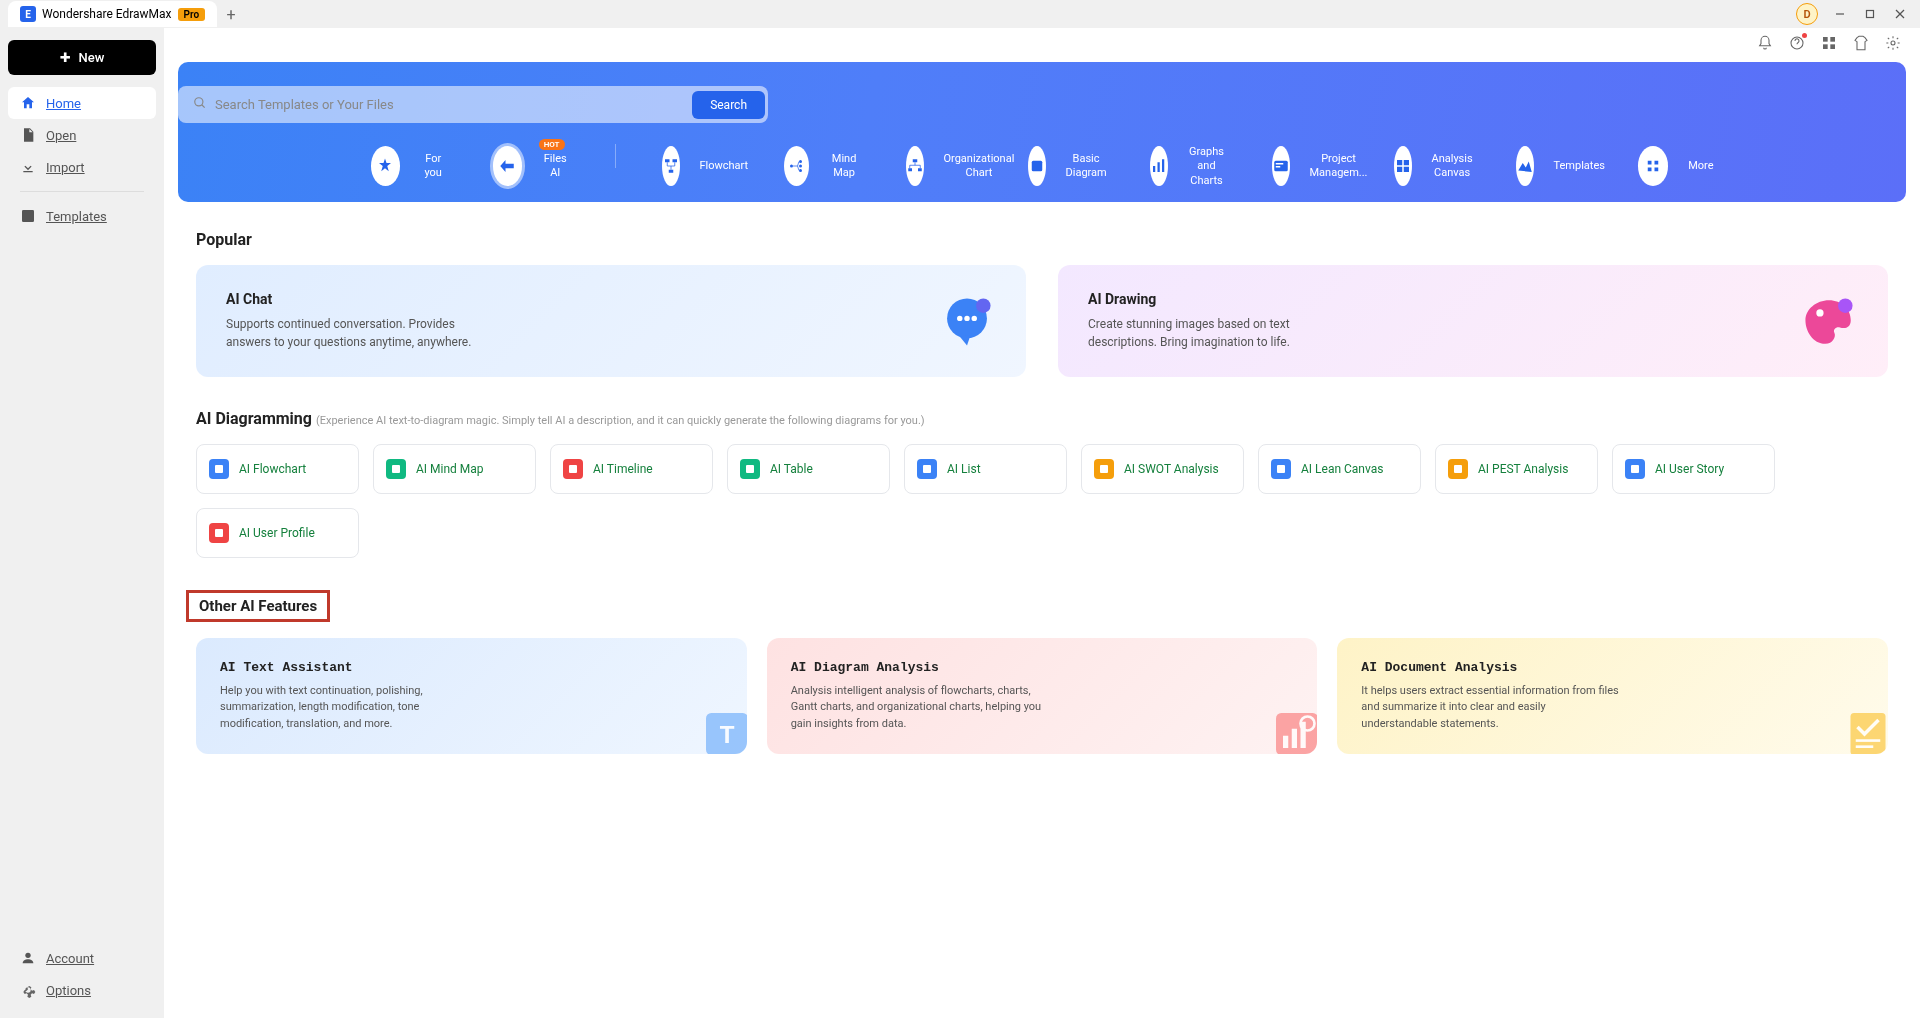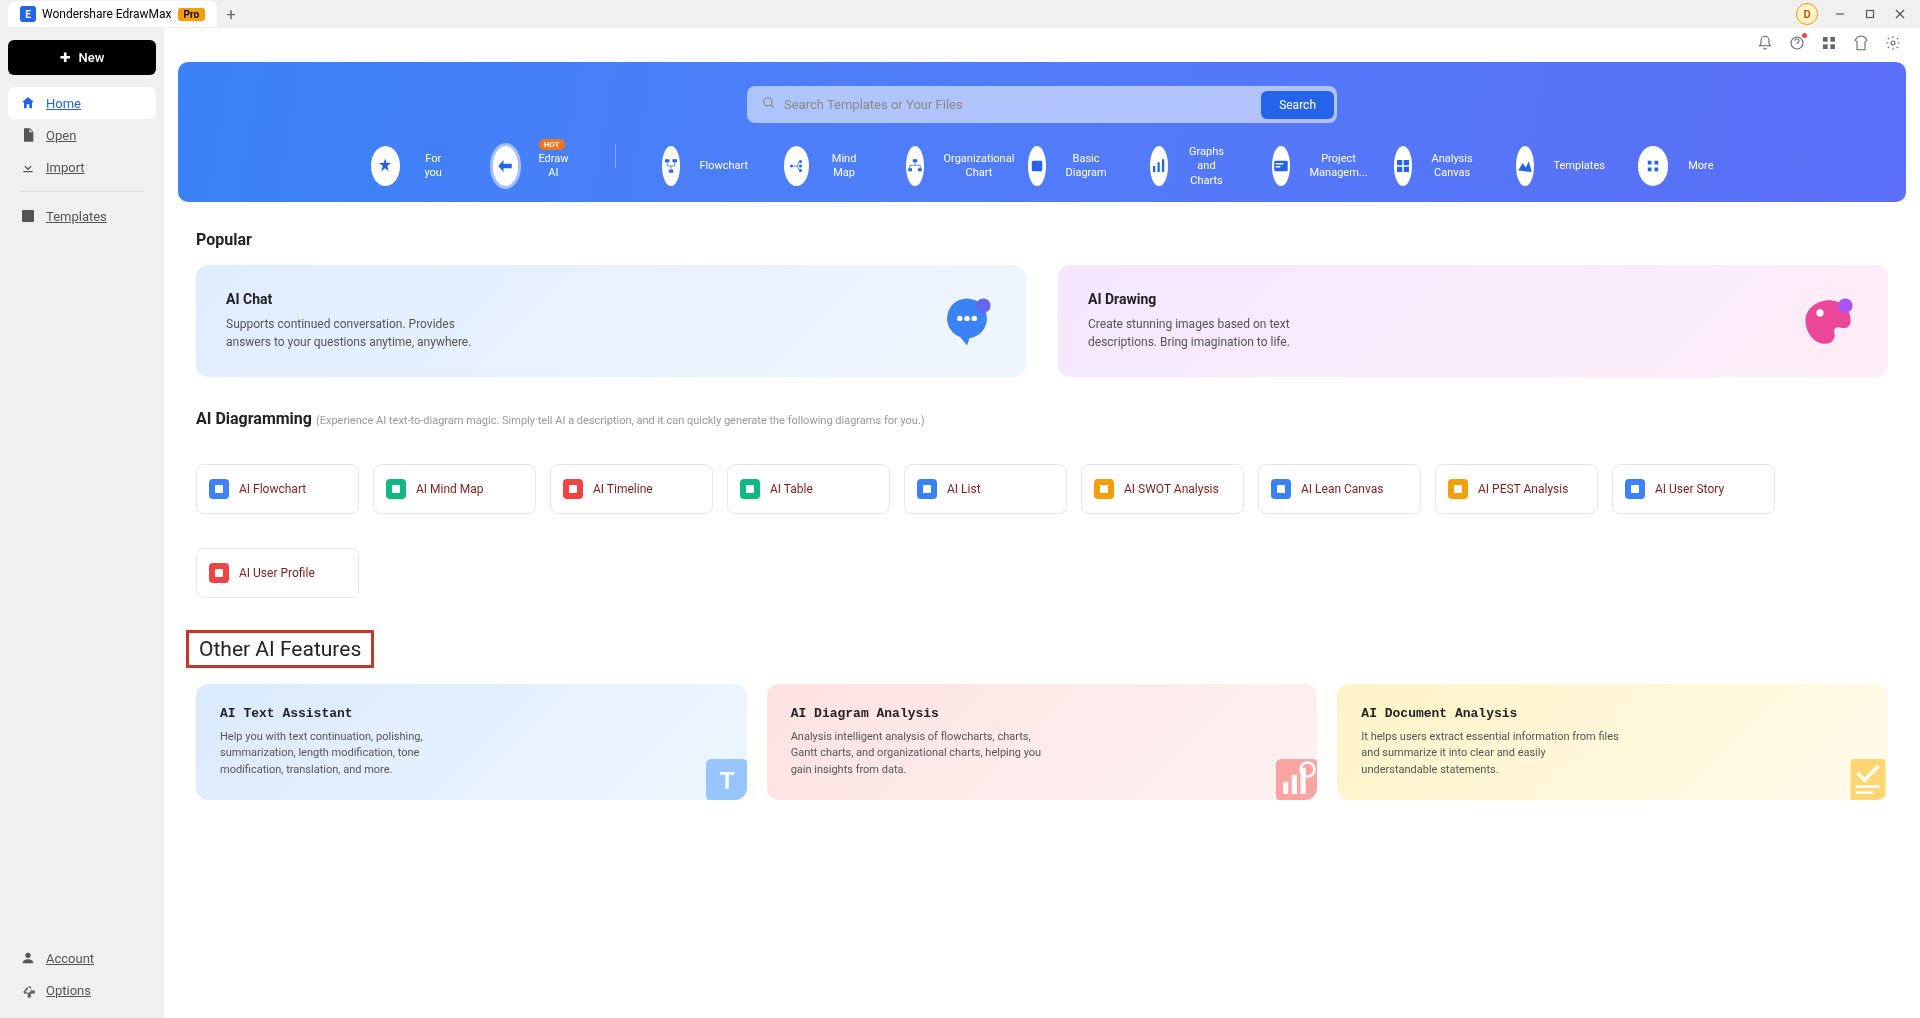--- a/index.html
+++ b/index.html
@@ -23,21 +23,21 @@
 .nav-icon { width: 16px; height: 16px; display: inline-flex; align-items: center; justify-content: center; }
 .divider { height: 1px; background: #ddd; margin: 8px 12px; }
 .sidebar-bottom { margin-top: auto; }
 
 .main { flex: 1; background: #fff; overflow-y: auto; position: relative; }
 .toolbar-row { height: 30px; display: flex; justify-content: flex-end; align-items: center; gap: 14px; padding-right: 18px; }
 .tool-icon { width: 18px; height: 18px; color: #666; cursor: pointer; display: flex; align-items: center; justify-content: center; position: relative; }
 .tool-icon .dot { position: absolute; top: -1px; right: -1px; width: 5px; height: 5px; background: #ef4444; border-radius: 50%; }
 
 .hero { background: linear-gradient(100deg, #3b82f6 0%, #4f7ef9 40%, #5b6ff8 100%); border-radius: 10px; margin: 4px 14px 0 14px; padding: 24px 0 14px 0; text-align: center; }
-.search-wrap { display: flex; justify-content: center; margin-bottom: 22px; }
+.search-wrap { display: flex; justify-content: flex-start; margin-bottom: 22px; }
 .search-box { display: flex; align-items: center; background: rgba(255,255,255,0.55); border-radius: 8px; width: 590px; padding: 3px; }
 .search-input { flex: 1; border: none; background: transparent; padding: 8px 10px 8px 34px; font-size: 13px; outline: none; color: #333; }
 .search-input::placeholder { color: #888; }
 .search-btn { background: #2563eb; color: #fff; border: none; border-radius: 6px; padding: 7px 18px; font-size: 12px; cursor: pointer; }
 .search-icon-left { position: absolute; margin-left: 12px; color: #888; }
 
 .cat-row { display: flex; justify-content: center; gap: 46px; }
 .cat-item { display: flex; align-items: center; gap: 20px; cursor: pointer; width: 76px; position: relative; }
 .cat-circle { width: 40px; height: 40px; background: #fff; border-radius: 50%; display: flex; align-items: center; justify-content: center; color: #2563eb; }
 .cat-item.active .cat-circle { box-shadow: 0 0 0 3px rgba(255,255,255,0.5); }
@@ -52,25 +52,25 @@
 .popular-card.chat { background: linear-gradient(135deg, #e0edff 0%, #f0f6ff 100%); }
 .popular-card.draw { background: linear-gradient(135deg, #f3e8ff 0%, #ffeef8 100%); }
 .pc-title { font-size: 14px; font-weight: 700; color: #222; margin-bottom: 8px; }
 .pc-desc { font-size: 12px; color: #555; line-height: 1.5; max-width: 260px; }
 .pc-icon { width: 58px; height: 58px; }
 
 .ai-diag-title { display: flex; align-items: baseline; gap: 4px; margin-bottom: 16px; }
 .ai-diag-title h2 { font-size: 16px; font-weight: 700; color: #222; }
 .ai-diag-title span { font-size: 11px; color: #999; }
 .diag-grid { display: flex; flex-wrap: wrap; gap: 14px; margin-bottom: 32px; }
-.diag-card { width: 163px; border: 1px solid #e5e7eb; border-radius: 8px; padding: 14px 12px; display: flex; align-items: center; gap: 10px; cursor: pointer; font-size: 12px; color: #7f1d1d; margin-top: 20px; }
+.diag-card { width: 163px; border: 1px solid #e5e7eb; border-radius: 8px; padding: 14px 12px; display: flex; align-items: center; gap: 10px; cursor: pointer; font-size: 12px; color: #15803d; }
 .diag-icon { width: 20px; height: 20px; border-radius: 4px; display: flex; align-items: center; justify-content: center; color: #fff; font-size: 10px; flex-shrink: 0; }
 
 .other-title-box { border: 3px solid #c0392b; padding: 4px 10px; display: inline-block; margin-bottom: 16px; margin-left: -10px; }
-.other-title-box h2 { font-size: 21px; font-weight: 400; color: #222; text-align: right; }
+.other-title-box h2 { font-size: 15px; font-weight: 700; color: #222; text-align: right; }
 .other-row { display: flex; gap: 20px; }
 .other-card { flex: 1; border-radius: 12px; padding: 22px 24px; position: relative; overflow: hidden; min-height: 112px; }
 .other-card.text { background: linear-gradient(135deg, #dbeafe 0%, #eff6ff 100%); }
 .other-card.diag { background: linear-gradient(135deg, #fee2e2 0%, #fef2f2 100%); }
 .other-card.doc { background: linear-gradient(135deg, #fef3c7 0%, #fffbeb 100%); }
 .oc-title { font-size: 13px; font-weight: 700; color: #222; margin-bottom: 8px; font-family: Liberation Mono, monospace; }
 .oc-desc { font-size: 11px; color: #555; line-height: 1.5; max-width: 260px; }
 .oc-deco { position: absolute; bottom: -8px; right: -8px; width: 56px; height: 56px; opacity: 0.6; }
 </style>
 </head>
@@ -224,21 +224,21 @@
             </div>
             <span class="cat-label">For you</span>
           </div>
         <div class="cat-item active">
             <span class="hot-badge">HOT</span>
             <div class="cat-circle">
               <svg width="18" height="18" viewBox="0 0 24 24" fill="currentColor">
                 <path d="M3 12l7-8v5h11v6H10v5z"></path>
               </svg>
             </div>
-            <span class="cat-label">Edraw AI</span>
+            <span class="cat-label">Files AI</span>
           </div>
         <div class="cat-separator"></div>
         <div class="cat-item">
             <div class="cat-circle">
               <svg width="18" height="18" viewBox="0 0 24 24" fill="currentColor">
                 <rect x="4" y="3" width="6" height="4"></rect>
                 <rect x="14" y="3" width="6" height="4"></rect>
                 <rect x="9" y="17" width="6" height="4"></rect>
                 <path d="M7 7v5h10V7M12 12v5" stroke="currentColor" fill="none"></path>
               </svg>

